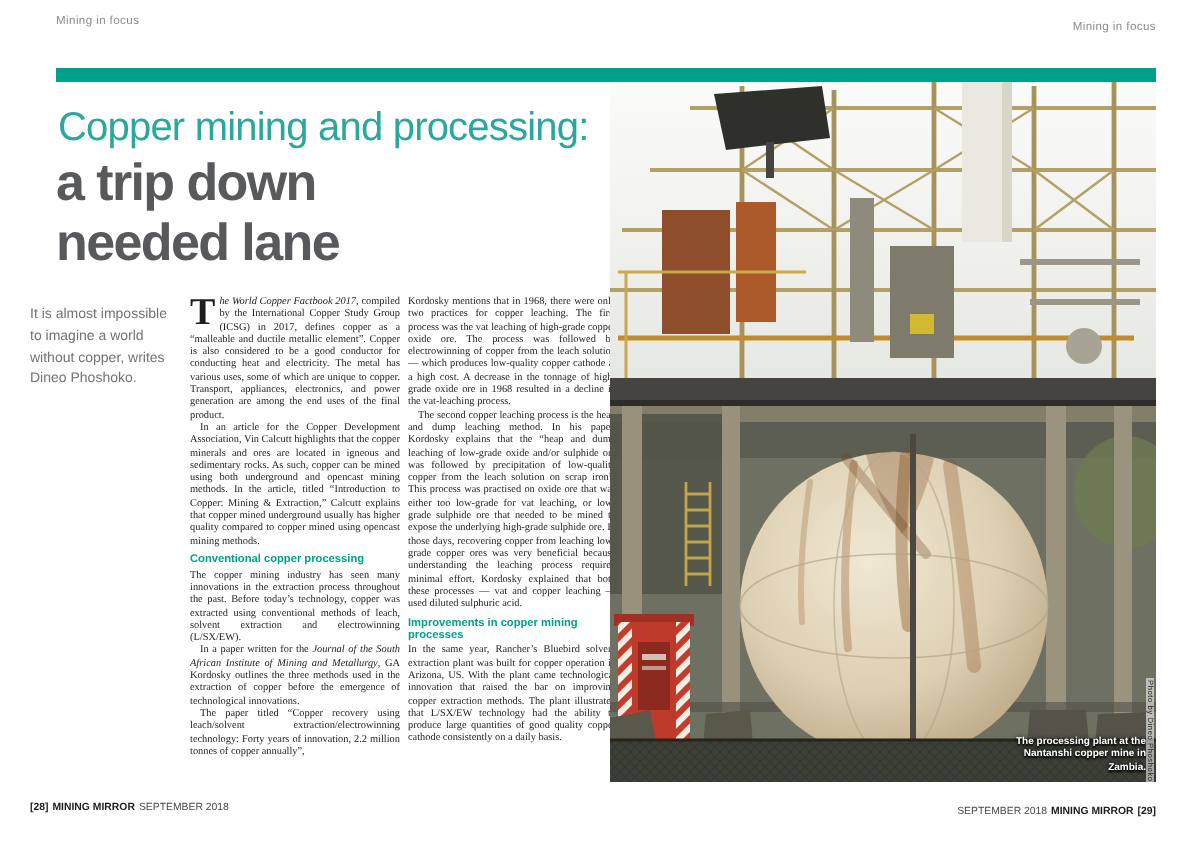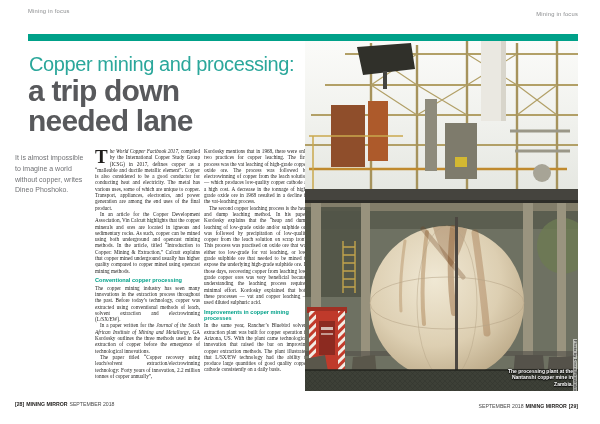--- a/index.html
+++ b/index.html
@@ -6,21 +6,21 @@
   body{width:600px;height:424px;overflow:hidden;}
   .spread{position:relative;width:600px;height:424px;background:#fff;font-family:"Liberation Sans",sans-serif;}
 
   .runhead{position:absolute;top:8px;font-size:5.8px;color:var(--runhead,#8a8c8e);letter-spacing:.2px;}
   .runhead.left{left:28px;}
   .runhead.right{right:22px;top:11px;}
 
   .accent-bar{position:absolute;left:28px;top:34px;width:550px;height:7px;background:var(--accent,#00a189);}
 
   .kicker{position:absolute;left:29px;top:53px;font-size:20px;color:var(--kicker,#2ba79b);letter-spacing:-.4px;white-space:nowrap;text-align:center;}
-  .headline{position:absolute;left:28px;top:76px;font-size:30px;line-height:30px;font-weight:bold;color:var(--headline,#58595c);letter-spacing:-.8px;}
+  .headline{position:absolute;left:28px;top:76px;font-size:26px;line-height:30px;font-weight:bold;color:var(--headline,#58595c);letter-spacing:-.8px;}
 
   .standfirst{position:absolute;left:15px;top:153px;width:73px;font-size:7px;line-height:10.8px;color:var(--standfirst,#717275);}
 
   .col{position:absolute;top:148px;width:105px;height:246px;overflow:hidden;
        font-family:"Liberation Serif",serif;font-size:5.2px;line-height:6.3px;
        color:var(--body-text,#1f1d1b);text-align:justify;}
   .col1{left:95px;}
   .col2{left:204px;width:104px;}
   .col p{margin:0;text-indent:5px;}
   .col p.flush{text-indent:0;}

